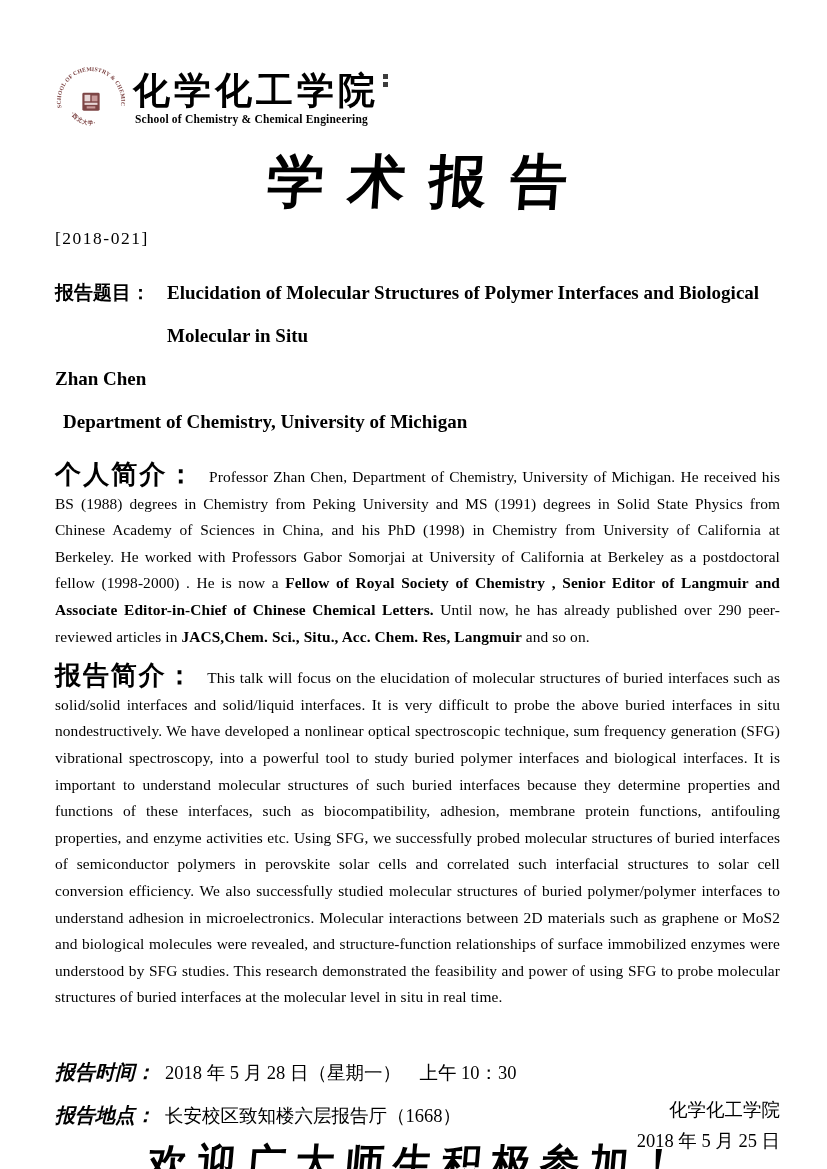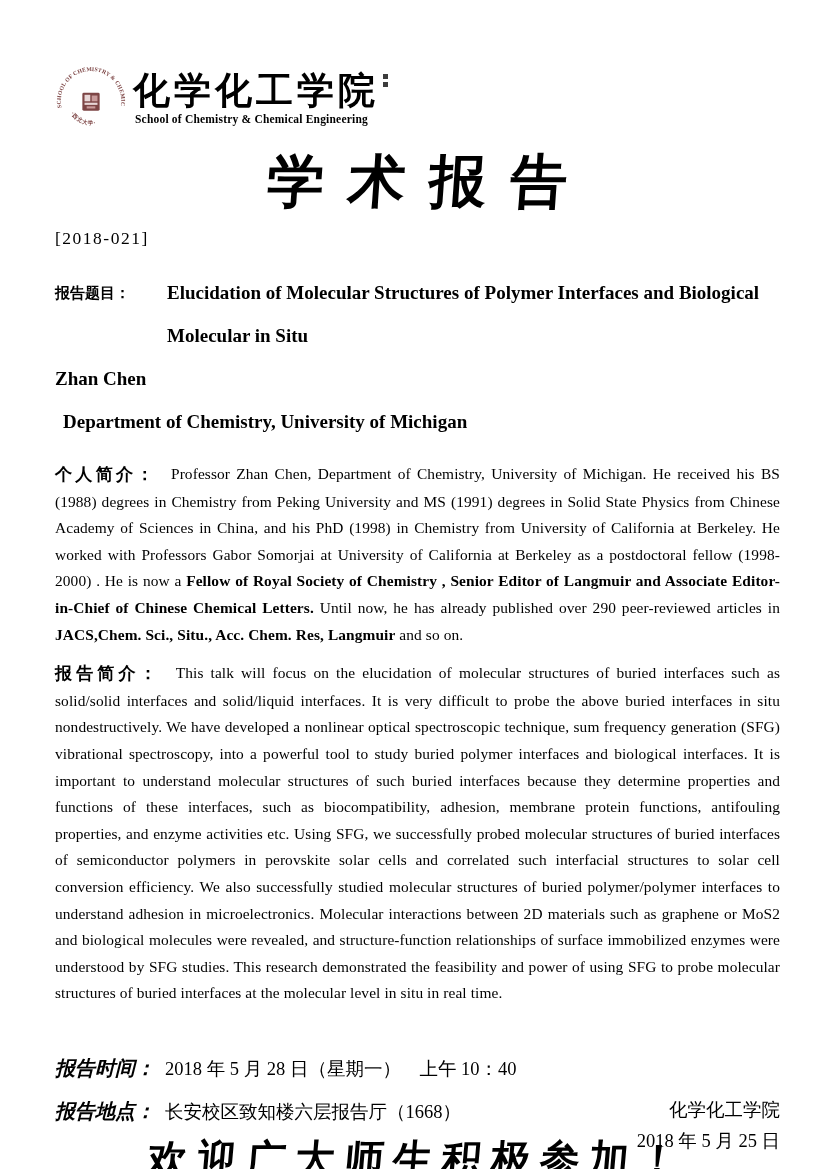--- a/index.html
+++ b/index.html
@@ -63,21 +63,21 @@
     font-size: 17.5px;
     letter-spacing: 1.5px;
   }
 
   
   .field-row { display: flex; align-items: flex-start; }
   .field-row.topic { margin-top: 22px; }
   .field-label {
     font-family: "Liberation Sans", sans-serif;
     font-weight: bold;
-    font-size: 15px;
+    font-size: 19px;
     line-height: 43px;
     flex: 0 0 112px;
     white-space: nowrap;
   }
   .field-value {
     font-family: "Liberation Serif", serif;
     font-weight: bold;
     font-size: 19px;
     line-height: 43px;
   }
@@ -88,21 +88,21 @@
     text-align: justify;
     font-size: 15.4px;
     line-height: 26.6px;
     letter-spacing: 0.1px;
   }
   .para.profile { margin-top: 18px; }
   .para.abstract { margin-top: 12px; }
   .para-label {
     font-family: "Liberation Sans", sans-serif;
     font-weight: bold;
-    font-size: 17px;
+    font-size: 26px;
     letter-spacing: 1px;
     margin-right: 8px;
     vertical-align: -1px;
   }
   .para b { font-weight: bold; }
 
   
   .meta-row { display: flex; align-items: baseline; }
   .meta-row.time { margin-top: 46px; }
   .meta-row.venue { margin-top: 12px; }
@@ -204,21 +204,21 @@
     <span> and so on.</span>
   </p>
 
   <p class="para abstract">
     <span class="para-label">报告简介：</span>
     <span>This talk will focus on the elucidation of molecular structures of buried interfaces such as solid/solid interfaces and solid/liquid interfaces. It is very difficult to probe the above buried interfaces in situ nondestructively. We have developed a nonlinear optical spectroscopic technique, sum frequency generation (SFG) vibrational spectroscopy, into a powerful tool to study buried polymer interfaces and biological interfaces. It is important to understand molecular structures of such buried interfaces because they determine properties and functions of these interfaces, such as biocompatibility, adhesion, membrane protein functions, antifouling properties, and enzyme activities etc. Using SFG, we successfully probed molecular structures of buried interfaces of semiconductor polymers in perovskite solar cells and correlated such interfacial structures to solar cell conversion efficiency. We also successfully studied molecular structures of buried polymer/polymer interfaces to understand adhesion in microelectronics. Molecular interactions between 2D materials such as graphene or MoS2 and biological molecules were revealed, and structure-function relationships of surface immobilized enzymes were understood by SFG studies. This research demonstrated the feasibility and power of using SFG to probe molecular structures of buried interfaces at the molecular level in situ in real time.</span>
   </p>
 
   <div class="meta-row time">
     <span class="meta-label">报告时间：</span>
-    <span class="meta-value">2018 年 5 月 28 日（星期一）　上午 10：40</span>
+    <span class="meta-value">2018 年 5 月 28 日（星期一）　上午 10：30</span>
   </div>
   <div class="meta-row venue">
     <span class="meta-label">报告地点：</span>
     <span class="meta-value">长安校区致知楼六层报告厅（1668）</span>
   </div>
 
   <div class="invite">欢迎广大师生积极参加！</div>
 
   <div class="footer">
     <div>化学化工学院</div>

